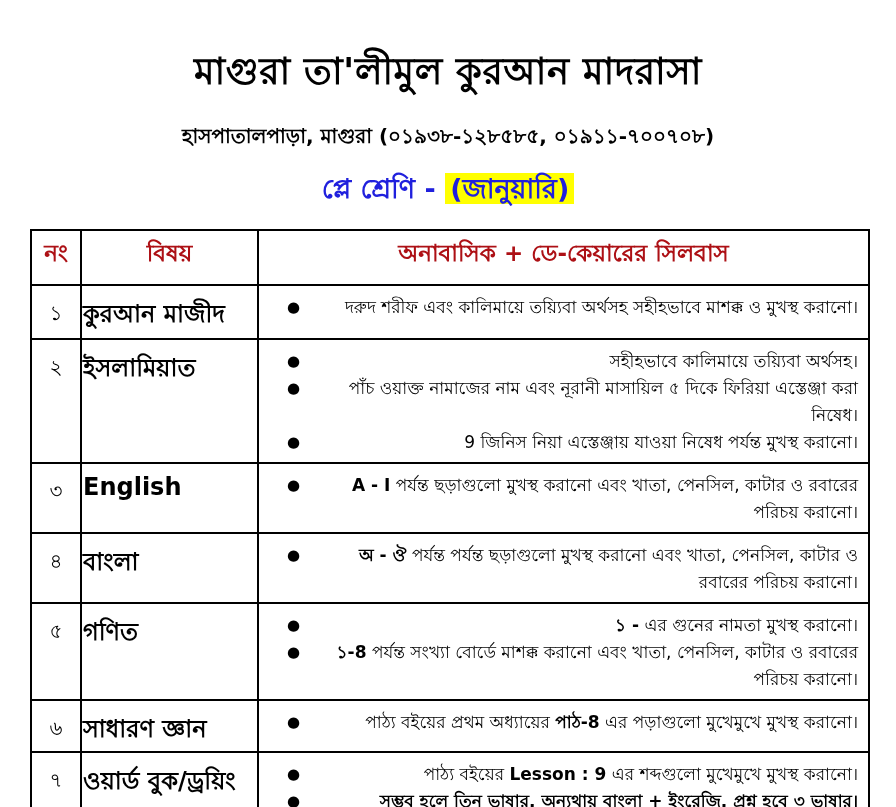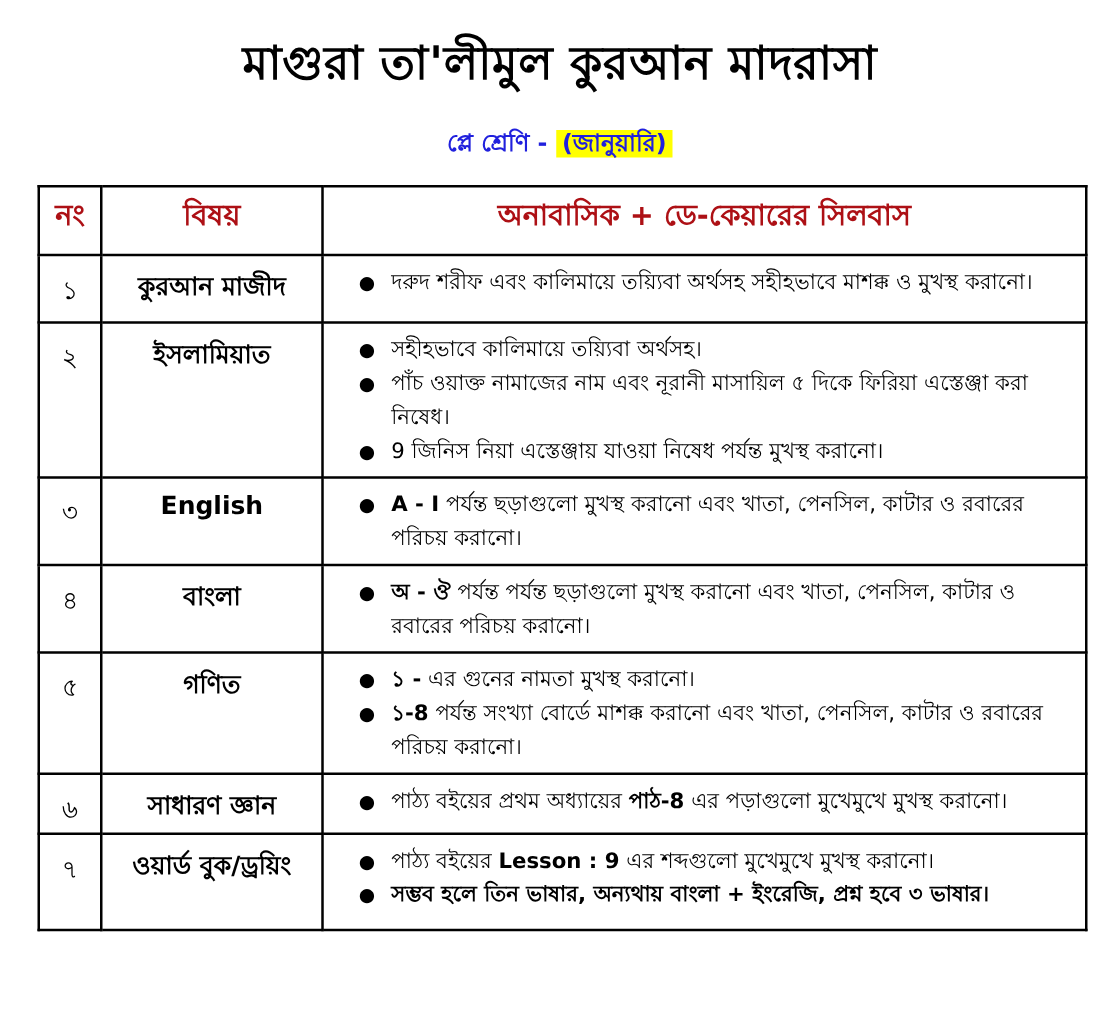--- a/index.html
+++ b/index.html
@@ -5,31 +5,31 @@
   * { box-sizing: border-box; }
   html, body { margin: 0; padding: 0; background: #ffffff; }
   body {
     width: 896px; height: 807px;
     font-family: "DejaVu Sans", "Liberation Sans", sans-serif;
     color: #000;
   }
   .page { position: relative; width: 896px; height: 807px; background: #fff; overflow: hidden; }
 
   
-  .doc-header { text-align: center; padding-top: 21px; }
+  .doc-header { text-align: center; padding-top: 42px; }
   .title {
     margin: 0 0 16px 0;
     font-size: 37px; font-weight: 700; letter-spacing: 0.5px;
     color: #000;
   }
   .subtitle {
     font-size: 20px; font-weight: 700; margin-bottom: 14px; color: #000;
   }
   .class-line {
-    font-size: 19px; font-weight: 700; color: var(--blue, #2020dd);
+    font-size: 27px; font-weight: 700; color: var(--blue, #2020dd);
   }
   .month {
     background: var(--yellow, #ffff00);
     padding: 0 5px;
   }
 
   
   table.syllabus {
     border-collapse: collapse;
     margin: 16px 0 0 30px;
@@ -52,42 +52,43 @@
   tbody tr:nth-child(3) { height: 64px; }
   tbody tr:nth-child(4) { height: 65px; }
   tbody tr:nth-child(5) { height: 90px; }
   tbody tr:nth-child(6) { height: 42px; }
   tbody tr:nth-child(7) { height: 77px; }
 
   td.no-cell {
     text-align: center; font-size: 20px; padding-top: 12px;
   }
   td.subject-cell {
-    text-align: center; font-size: 20px; font-weight: 700; padding-top: 9px;
+    font-size: 24px; font-weight: 700; padding-top: 9px;
   }
   td.content-cell { padding: 8px 10px 6px 28px; }
 
   .bullet-item {
     display: flex; align-items: flex-start;
     font-size: 17px; line-height: 27px;
   }
   .bullet {
     width: 26px; flex: 0 0 26px;
     font-size: 15px; line-height: 27px; text-align: left;
   }
-  .item-text { flex: 1; }
+  .item-text { flex: 1; text-align: right; }
   .item-text .bold { font-weight: 700; margin-top: 28px; }
 </style>
 </head>
 <body>
 
 <div class="page">
 
   <div class="doc-header">
     <h1 class="title">মাগুরা তা'লীমুল কুরআন মাদরাসা</h1>
+    <div class="subtitle">হাসপাতালপাড়া, মাগুরা (০১৯৩৮-১২৮৫৮৫, ০১৯১১-৭০০৭০৮)</div>
     <div class="class-line">
       <span>প্লে শ্রেণি - </span><span class="month">(জানুয়ারি)</span>
     </div>
   </div>
 
   <table class="syllabus">
     <colgroup>
       <col style="width:50px">
       <col style="width:177px">
       <col style="width:611px">

